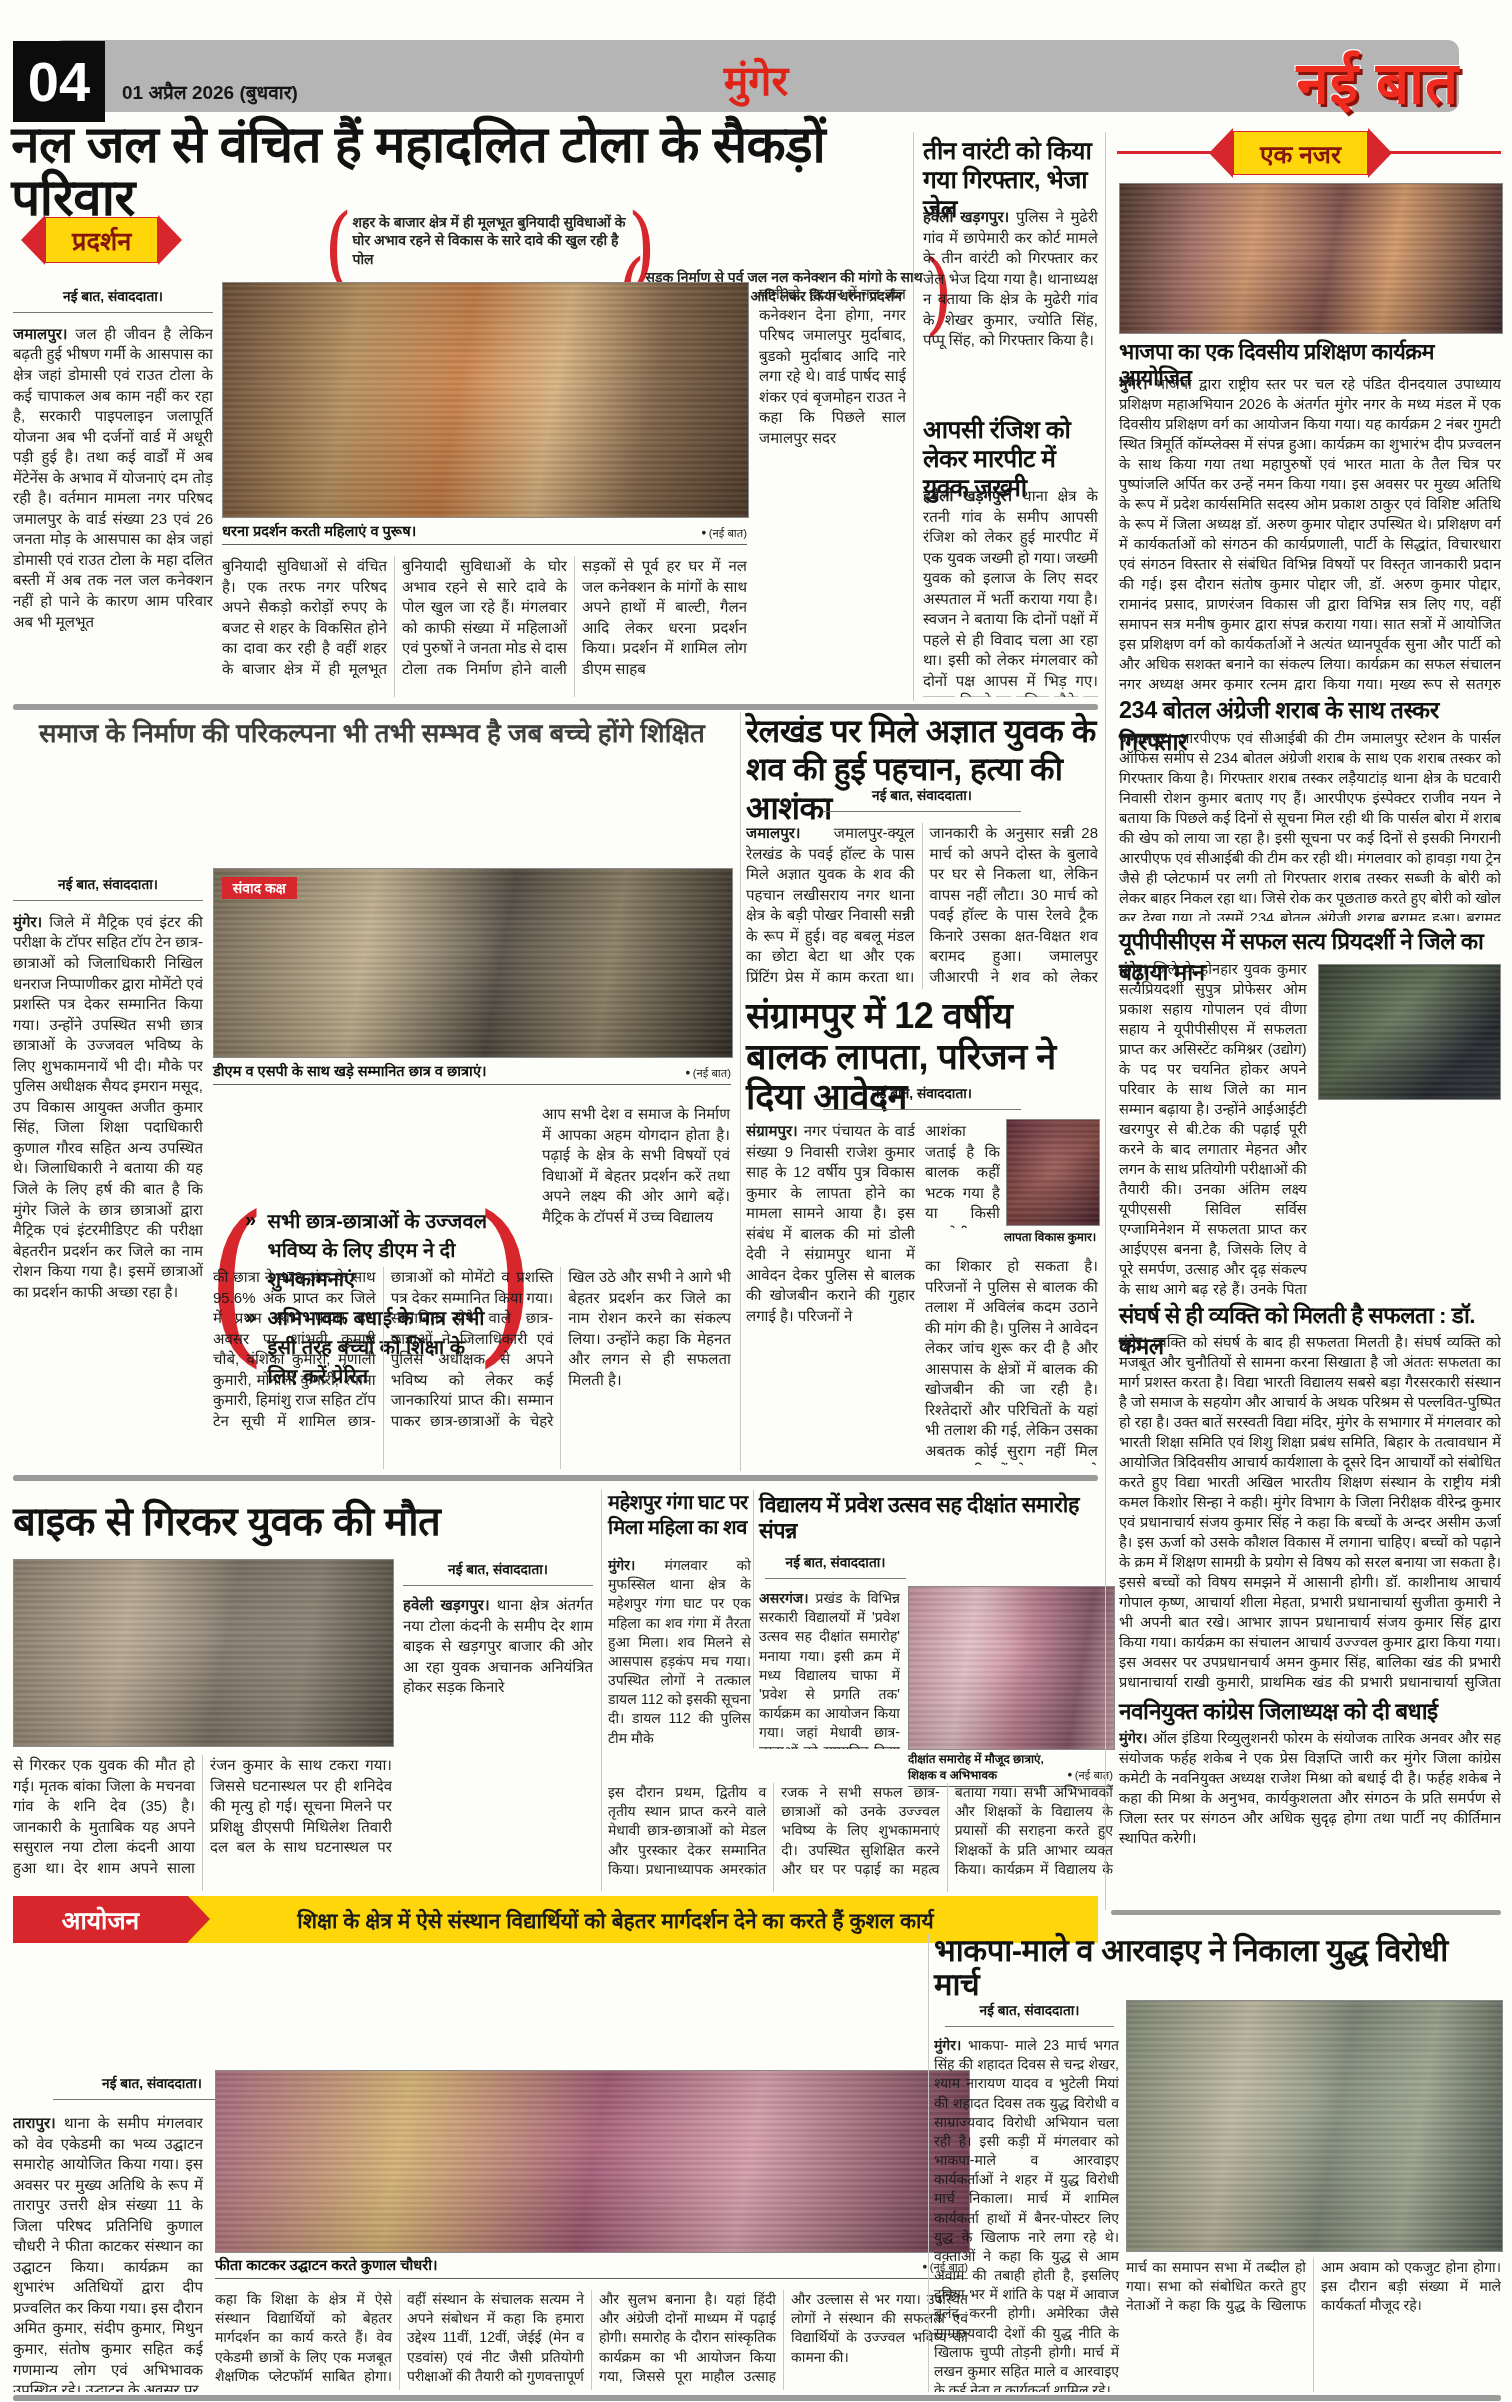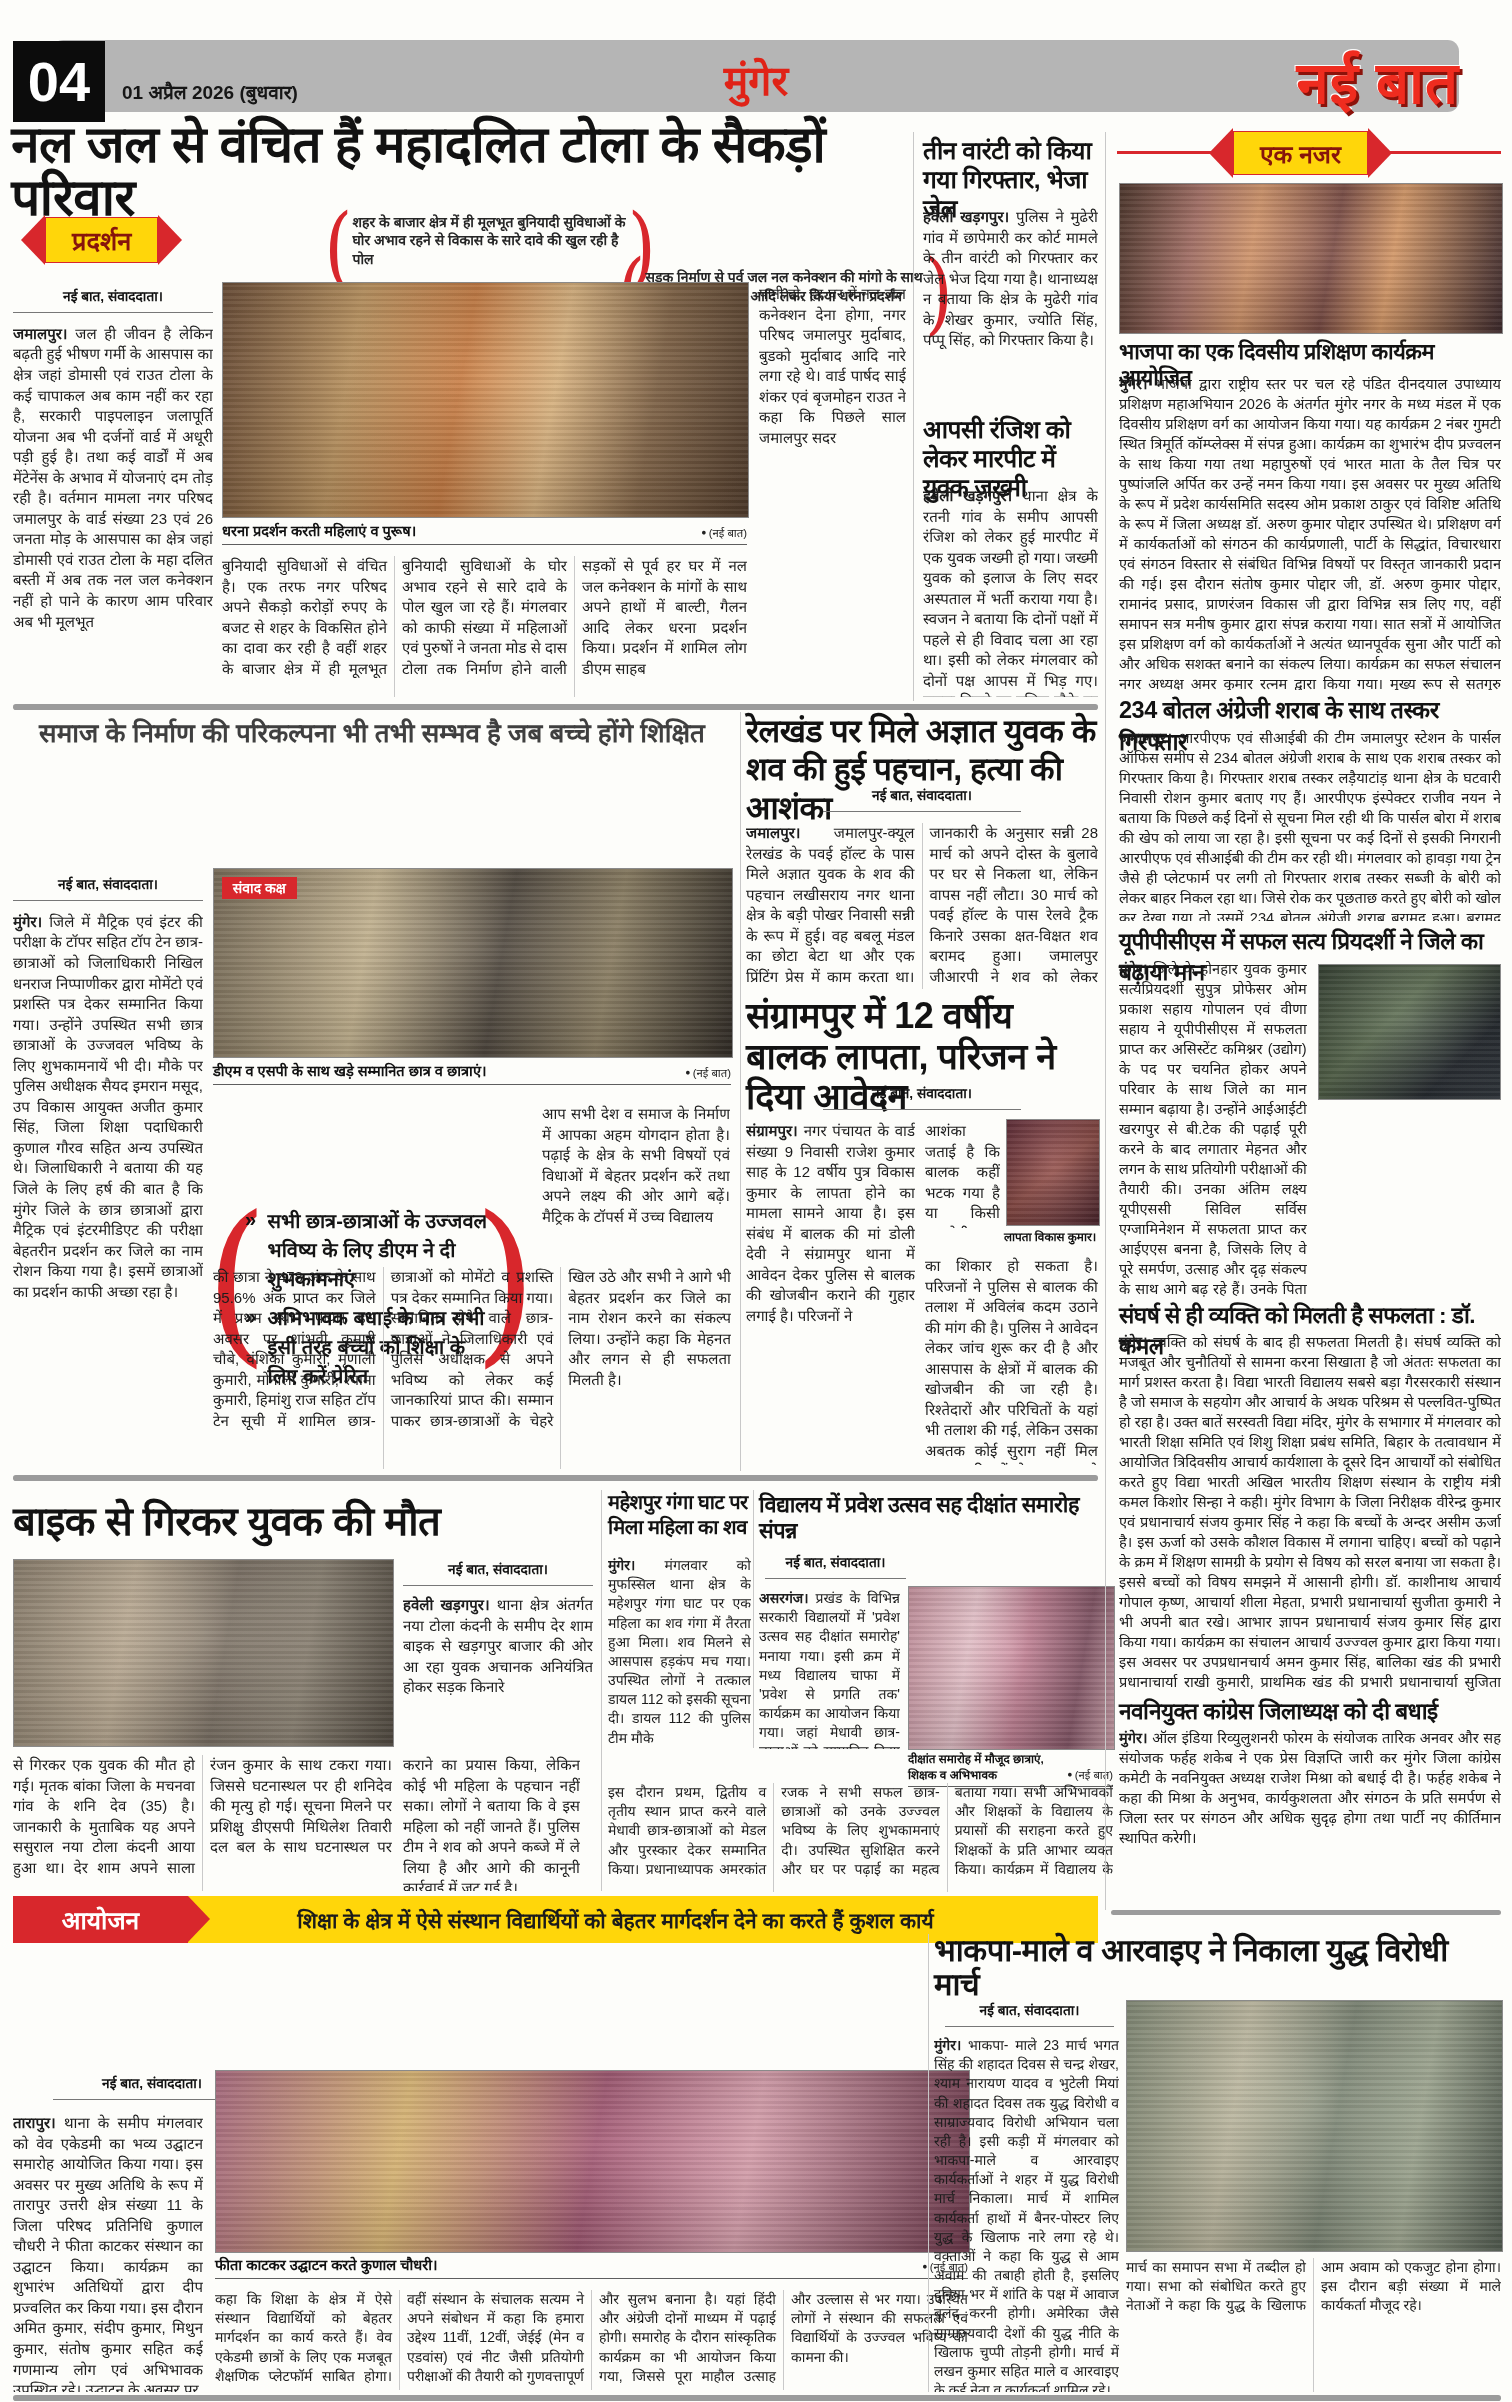--- a/index.html
+++ b/index.html
@@ -173,21 +173,20 @@
   <div class="abs hd" style="left:13px;top:1492px;width:582px;font-size:40px;">बाइक से गिरकर युवक की मौत</div>
   <div class="abs photo p6" style="left:13px;top:1559px;width:379px;height:186px;"></div>
   <div class="abs" style="left:403px;top:1559px;width:190px;height:188px;">
     <div class="byline" style="margin-bottom:9.4px;">नई बात, संवाददाता।</div>
     <div class="body dl"><b>हवेली खड़गपुर।</b> थाना क्षेत्र अंतर्गत नया टोला कंदनी के समीप देर शाम बाइक से खड़गपुर बाजार की ओर आ रहा युवक अचानक अनियंत्रित होकर सड़क किनारे</div>
   </div>
   <div class="abs body cols2" style="left:13px;top:1755px;width:379px;height:136px;">से गिरकर एक युवक की मौत हो गई। मृतक बांका जिला के मचनवा गांव के शनि देव (35) है। जानकारी के मुताबिक यह अपने ससुराल नया टोला कंदनी आया हुआ था। देर शाम अपने साला रंजन कुमार के साथ टकरा गया। जिससे घटनास्थल पर ही शनिदेव की मृत्यु हो गई। सूचना मिलने पर प्रशिक्षु डीएसपी मिथिलेश तिवारी दल बल के साथ घटनास्थल पर पहुंचकर शव को पोस्टमार्टम के लिए मुंगेर भेजा है।</div>
 
   <div class="abs hd" style="left:608px;top:1490px;width:143px;font-size:20px;line-height:1.25;">महेशपुर गंगा घाट पर मिला महिला का शव</div>
   <div class="abs body dl" style="left:608px;top:1556px;width:143px;height:192px;font-size:14px;"><b>मुंगेर।</b> मंगलवार को मुफस्सिल थाना क्षेत्र के महेशपुर गंगा घाट पर एक महिला का शव गंगा में तैरता हुआ मिला। शव मिलने से आसपास हड़कंप मच गया। उपस्थित लोगों ने तत्काल डायल 112 को इसकी सूचना दी। डायल 112 की पुलिस टीम मौके</div>
-  <div class="abs body" style="left:403px;top:1755px;width:177px;height:136px;">कराने का प्रयास किया, लेकिन कोई भी महिला के पहचान नहीं सका। लोगों ने बताया कि वे इस महिला को नहीं जानते हैं। पुलिस टीम ने शव को अपने कब्जे में ले लिया है और आगे की कानूनी कार्रवाई में जुट गई है।</div>
 
   <div class="abs hd" style="left:759px;top:1492px;width:354px;font-size:21.7px;line-height:1.2;">विद्यालय में प्रवेश उत्सव सह दीक्षांत समारोह संपन्न</div>
   <div class="abs byline" style="left:765px;top:1552px;width:141px;">नई बात, संवाददाता।</div>
   <div class="abs body dl" style="left:759px;top:1589px;width:141px;height:160px;font-size:14px;"><b>असरगंज।</b> प्रखंड के विभिन्न सरकारी विद्यालयों में 'प्रवेश उत्सव सह दीक्षांत समारोह' मनाया गया। इसी क्रम में मध्य विद्यालय चाफा में 'प्रवेश से प्रगति तक' कार्यक्रम का आयोजन किया गया। जहां मेधावी छात्र-छात्राओं को सम्मानित किया गया।</div>
   <div class="abs photo p7" style="left:908px;top:1586px;width:205px;height:162px;"></div>
   <div class="abs caprow" style="left:908px;top:1750px;width:205px;align-items:flex-end;">
     <span class="caption small">दीक्षांत समारोह में मौजूद छात्राएं, शिक्षक व अभिभावक</span>
     <span class="credit">(नई बात)</span>
   </div>
   <div class="abs body cols3" style="left:608px;top:1783px;width:505px;height:109px;font-size:14px;">इस दौरान प्रथम, द्वितीय व तृतीय स्थान प्राप्त करने वाले मेधावी छात्र-छात्राओं को मेडल और पुरस्कार देकर सम्मानित किया। प्रधानाध्यापक अमरकांत रजक ने सभी सफल छात्र-छात्राओं को उनके उज्ज्वल भविष्य के लिए शुभकामनाएं दी। उपस्थित सुशिक्षित करने और घर पर पढ़ाई का महत्व बताया गया। सभी अभिभावकों और शिक्षकों के विद्यालय के प्रयासों की सराहना करते हुए शिक्षकों के प्रति आभार व्यक्त किया। कार्यक्रम में विद्यालय के सभी शिक्षक- शिक्षिकाएं, छात्र-छात्राएं और अभिभावक मौजूद थे।</div>

